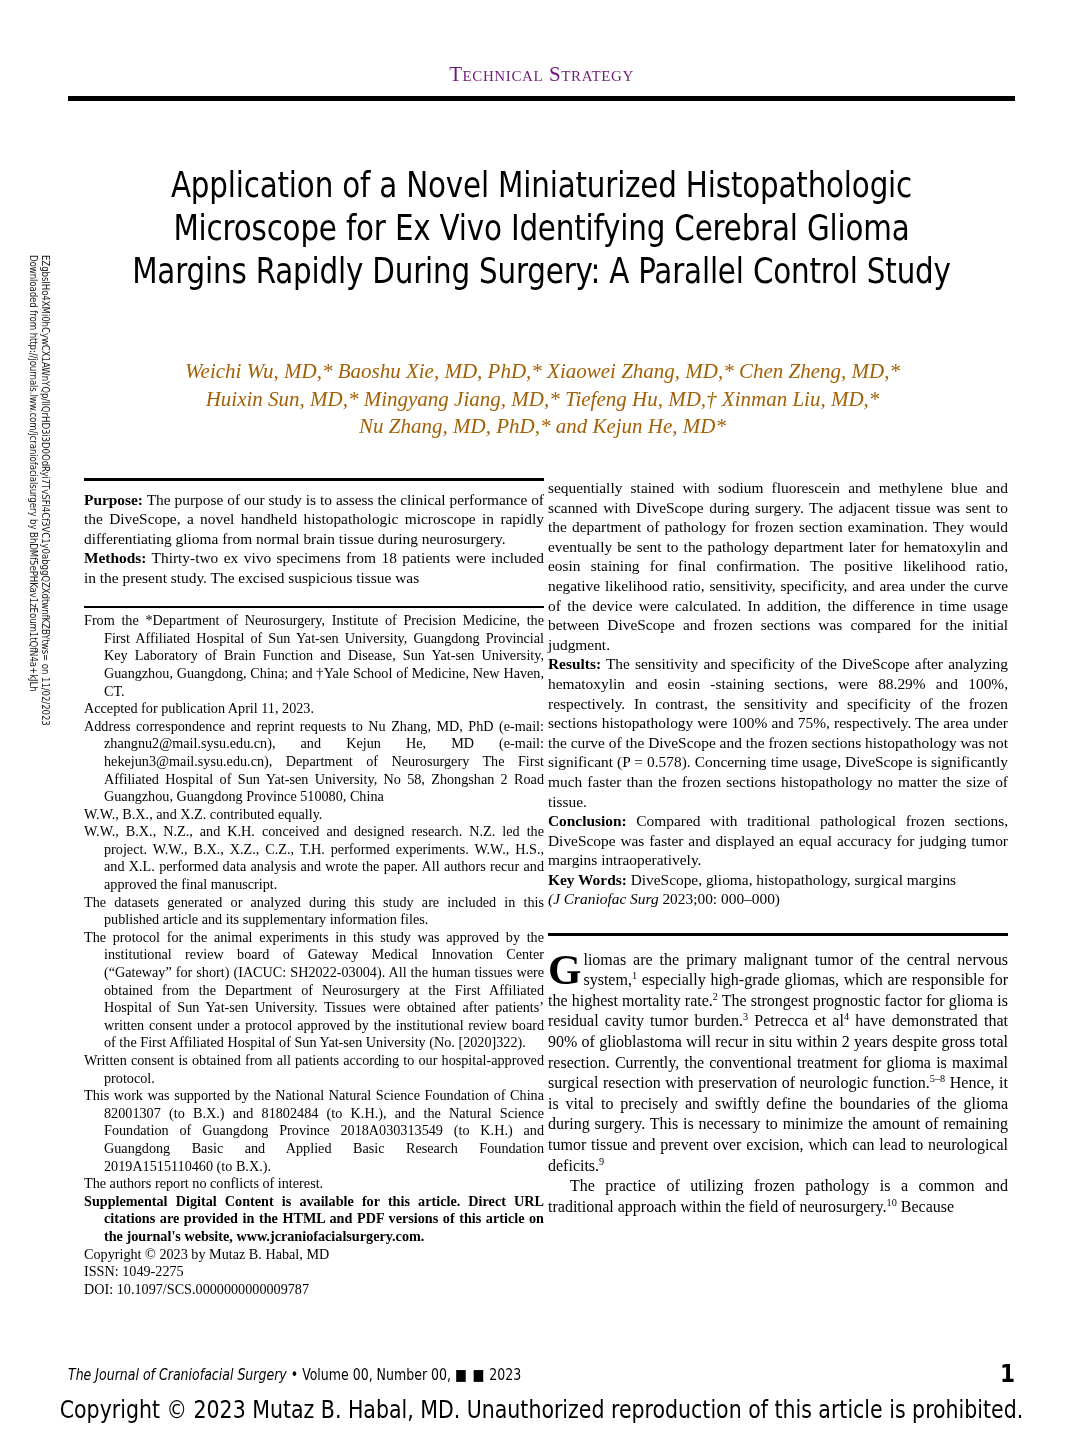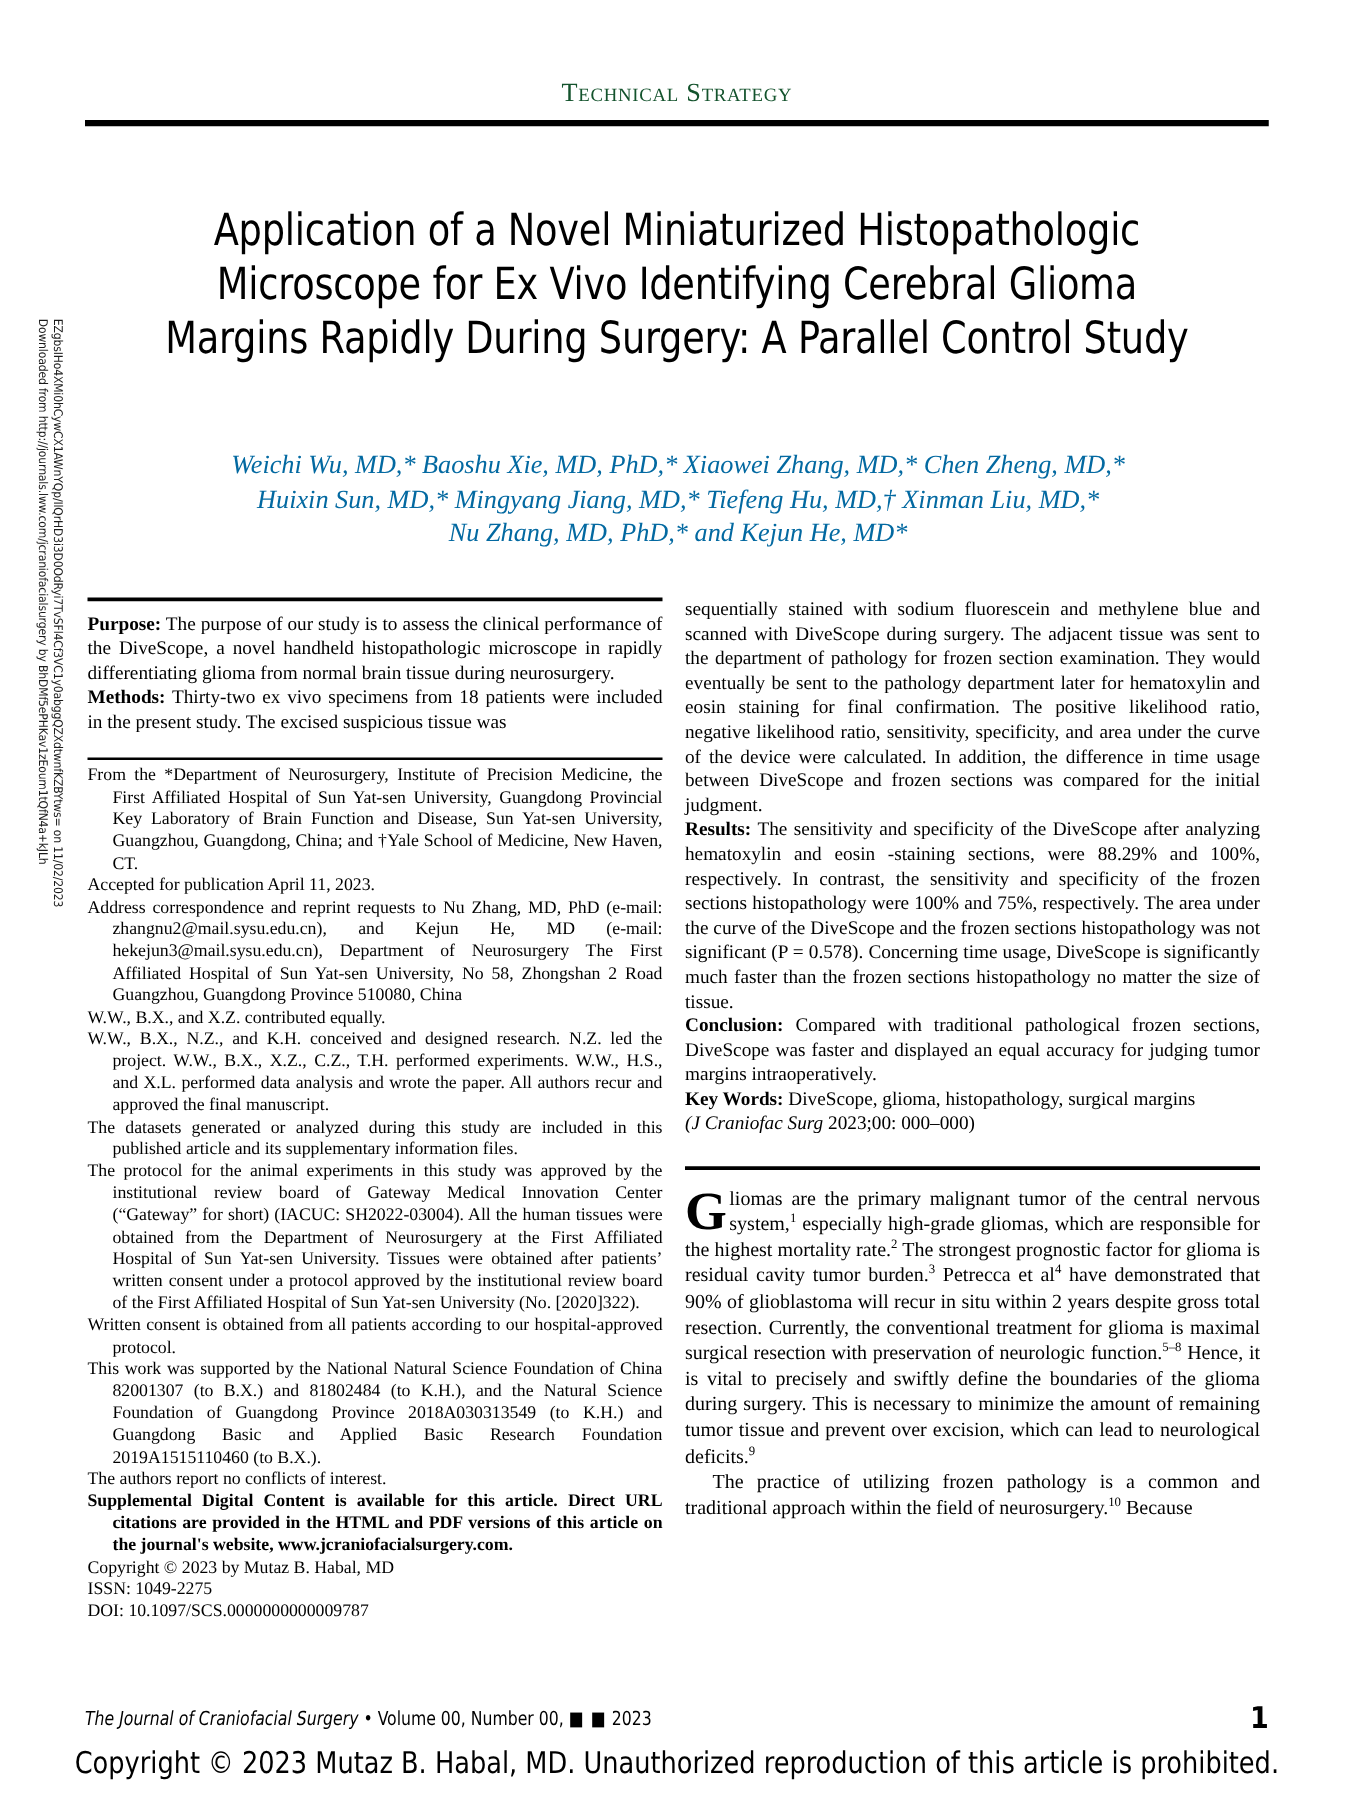--- a/index.html
+++ b/index.html
@@ -21,21 +21,21 @@
   .running-head {
     position: absolute;
     top: 62px;
     left: 68px;
     width: 947px;
     text-align: center;
     font-family: "Liberation Serif", "DejaVu Serif", serif;
     font-size: 21px;
     letter-spacing: 0.6px;
     font-variant: small-caps;
-    color: #14532d;
+    color: #701a75;
   }
   .rule-top {
     position: absolute;
     top: 96px;
     left: 68px;
     width: 947px;
     height: 5px;
     background: #000;
   }
 
@@ -60,34 +60,34 @@
   .authors {
     position: absolute;
     top: 358px;
     left: 110px;
     width: 865px;
     text-align: center;
     font-family: "Liberation Serif", "DejaVu Serif", serif;
     font-style: italic;
     font-size: 21px;
     line-height: 27.5px;
-    color: #0369a1;
+    color: #a16207;
   }
 
   
   .col {
     position: absolute;
     top: 478px;
     width: 460px;
     font-size: 15.4px;
     line-height: 19.6px;
     text-align: justify;
     hyphens: manual;
   }
-  .col-left  { left: 70px; }
+  .col-left  { left: 84px; }
   .col-right { left: 548px; }
 
   .col p { margin: 0; }
   .col .lbl { font-weight: bold; }
 
   .abs-rule {
     width: 460px;
     height: 2.6px;
     background: #000;
     margin: 0 0 4px 0;

